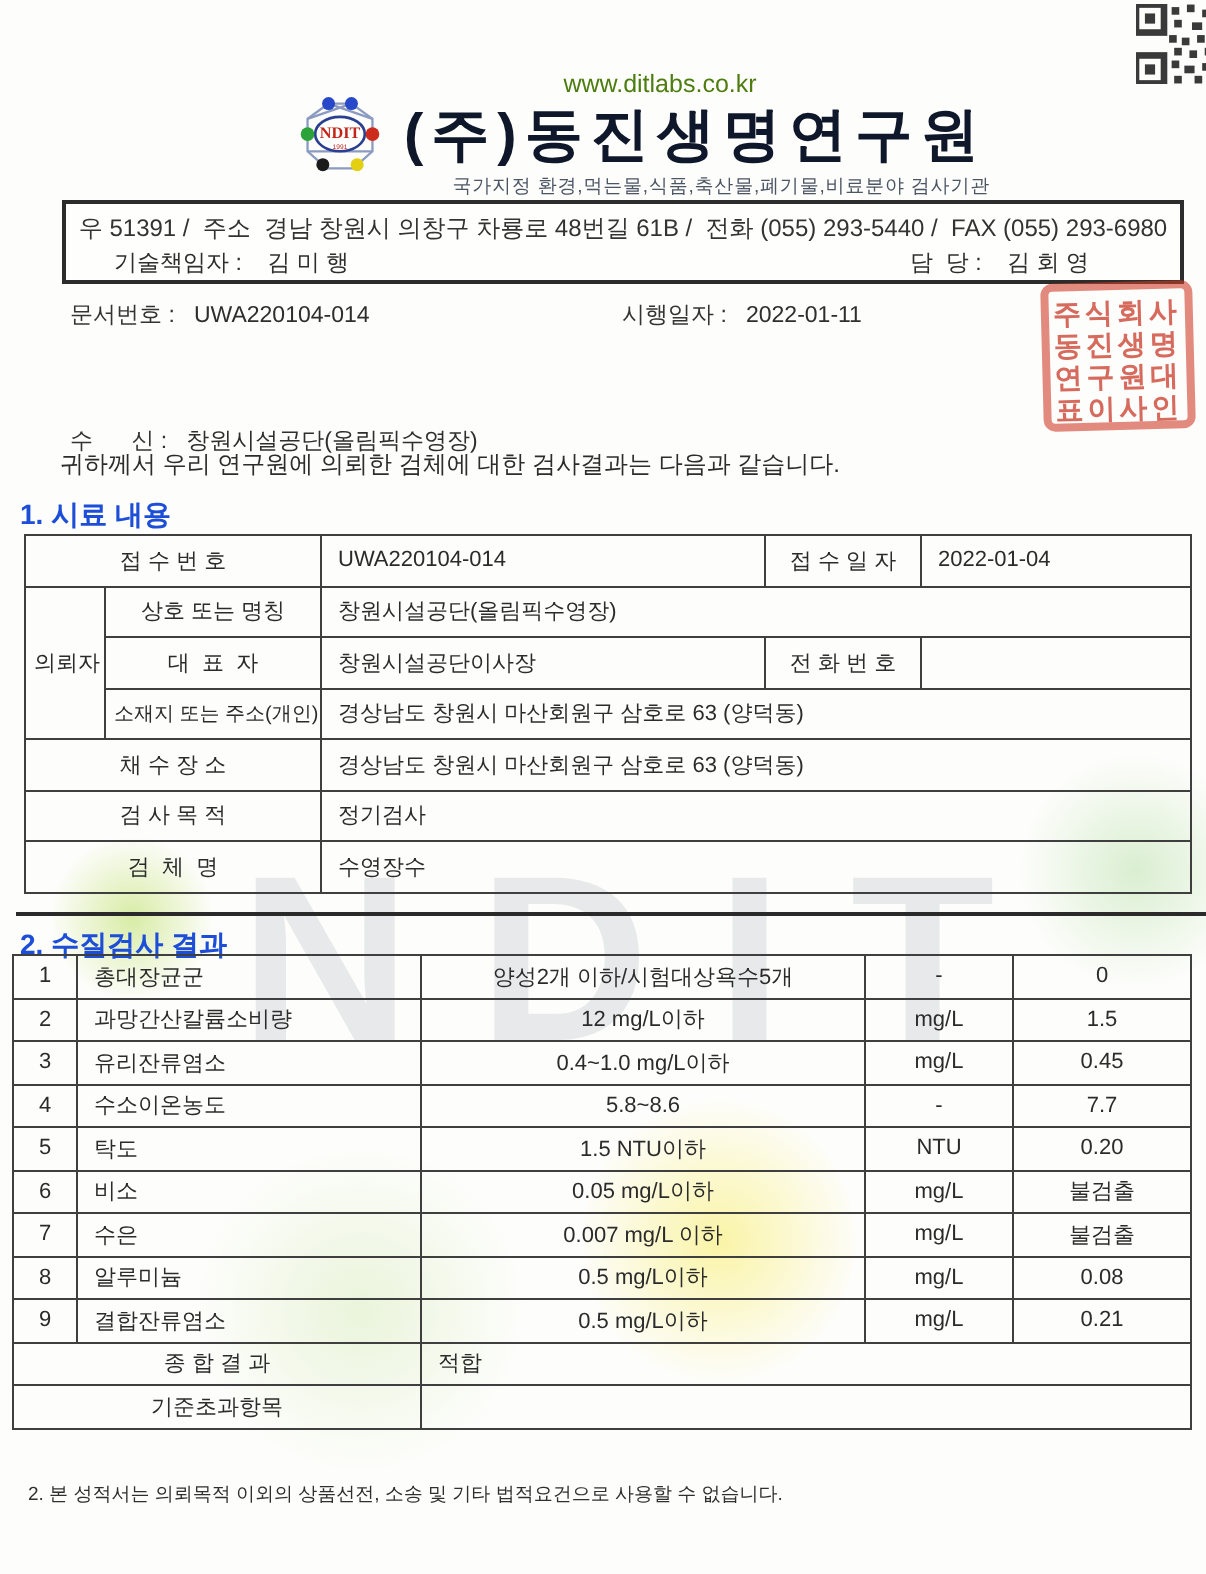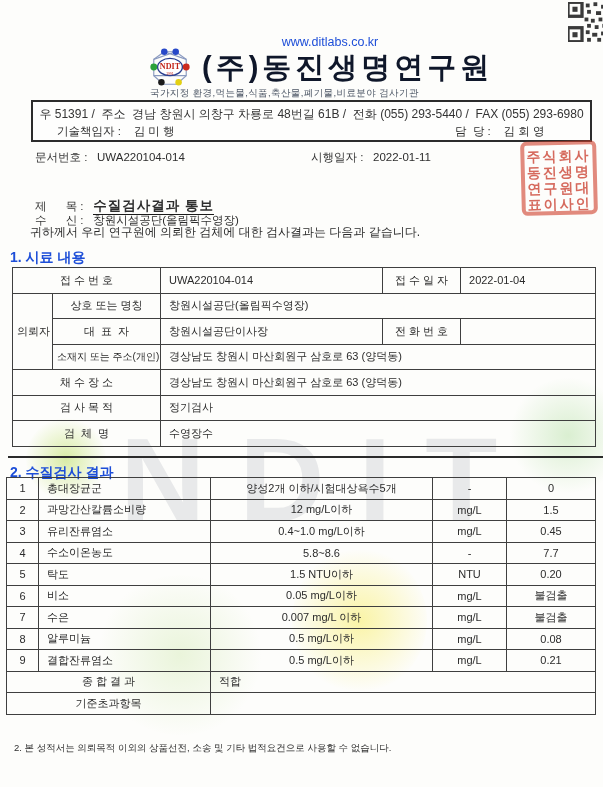--- a/index.html
+++ b/index.html
@@ -20,25 +20,25 @@
     background:radial-gradient(circle, rgba(248,238,110,.6) 0%, rgba(248,238,110,0) 72%); }
   .wm-g3 { left:95px; top:575px; width:170px; height:160px;
     background:radial-gradient(circle, rgba(198,228,158,.35) 0%, rgba(198,228,158,0) 70%); }
   .wm-letters {
     left:120px; top:412px; width:470px;
     font-size:118px; font-weight:700; letter-spacing:34px;
     color:rgba(178,183,190,.28); white-space:nowrap;
   }
   
   .site-url { position:absolute; top:35px; left:160px; width:340px; text-align:center;
-    font-size:12.5px; color:#1d4ed8; z-index:2; }
+    font-size:12.5px; color:#4d7c0f; z-index:2; }
   .brand-row { position:absolute; top:47px; left:146px; display:flex; align-items:center; z-index:2; }
   .logo-svg { width:48px; height:42px; margin-right:8px; }
   .brand-name { font-size:29px; font-weight:700; color:#0f172a; letter-spacing:4px; white-space:pre; }
-  .tagline { position:absolute; top:87px; left:150px; width:345px; text-align:left;
+  .tagline { position:absolute; top:87px; left:150px; width:345px; text-align:right;
     font-size:9.5px; color:#4b5564; letter-spacing:.4px; z-index:2; white-space:pre; }
   .qr { position:absolute; top:2px; right:-7px; width:42px; height:40px; z-index:2; }
   
   .contact-box { position:absolute; top:100px; left:31px; width:561px; height:42px;
     border:2px solid #2c2c2c; z-index:2; background:rgba(255,255,255,.6); }
   .contact-line1 { position:absolute; top:4px; left:0; width:100%; text-align:center;
     font-size:12px; color:#333; white-space:pre; }
   .contact-line2 { position:absolute; top:22px; left:24px; font-size:11.5px; white-space:pre;text-align:right; }
   .contact-line2b { position:absolute; top:22px; left:422px; font-size:11.5px; white-space:pre; }
   
@@ -145,21 +145,20 @@
     <div class="contact-line2">기술책임자 :    김 미 행</div>
     <div class="contact-line2b">담  당 :    김 회 영</div>
   </div>
 
   <div class="stamp">주식회사동진생명연구원대표이사인</div>
 
   <div class="meta">
     <div class="meta-row m-doc"><span class="label">문서번호 :   </span><span>UWA220104-014</span></div>
     <div class="meta-row m-issue"><span class="label">시행일자 :   </span><span>2022-01-11</span></div>
     <div class="meta-row m-recv"><span class="label">수      신 :   </span><span>창원시설공단(올림픽수영장)</span></div>
-    <div class="meta-row m-subj"><span class="label">제      목 :   </span><span class="subject-value">수질검사결과 통보</span></div>
   </div>
 
   <div class="intro">귀하께서 우리 연구원에 의뢰한 검체에 대한 검사결과는 다음과 같습니다.</div>
 
   <div class="sec-title sec1-title">1. 시료 내용</div>
   <table class="t1">
     <colgroup>
         <col style="width:40px">
         <col style="width:108px">
         <col style="width:222px">

